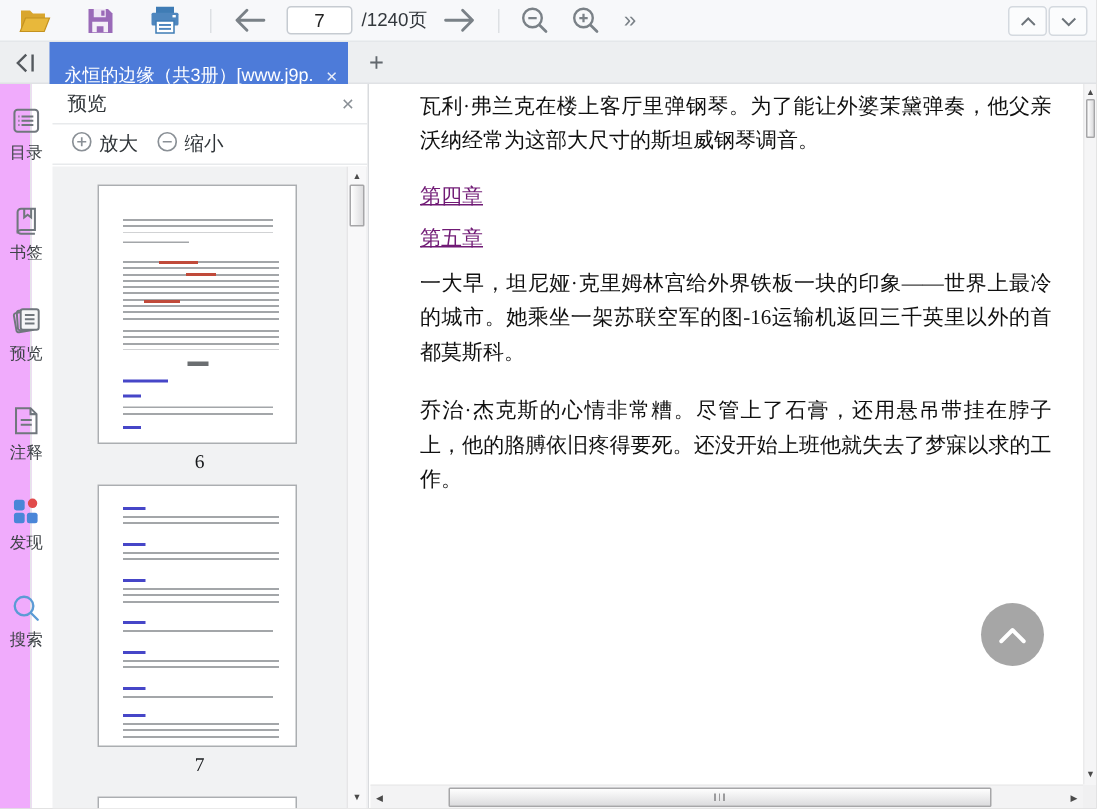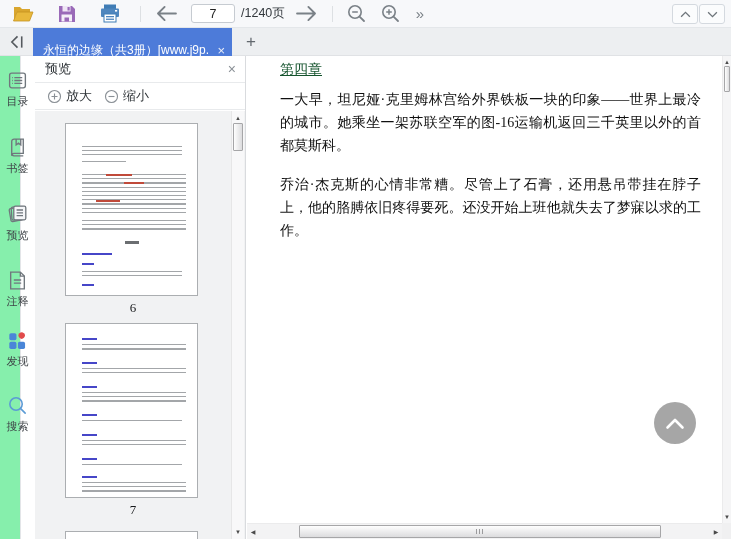--- a/index.html
+++ b/index.html
@@ -51,37 +51,37 @@
     background:#4D7BD9; color:#fff; display:flex; align-items:center;
     padding:16px 7px 0 10px; cursor:pointer;
   }
   .tab-title { font-size:12px; white-space:nowrap; overflow:hidden; flex:1; }
   .tab-close { font-size:13px; color:#E8EDF8; margin-left:4px; cursor:pointer; line-height:1; }
   .newtab-btn { position:absolute; left:239px; top:1px; width:24px; height:26px;
     font-size:17px; color:#62686E; display:flex; align-items:center; justify-content:center; cursor:pointer; }
   
   .rail {
     position:absolute; left:0; top:56px; width:21px; bottom:0;
-    background:#86efac; border-right:1px solid #E3E5E8;
+    background:#f0abfc; border-right:1px solid #E3E5E8;
   }
   .rail-item { position:absolute; left:0; width:35px; display:flex; flex-direction:column;
     align-items:center; gap:3px; cursor:pointer; }
   .rail-label { font-size:11px; color:#3E4347; letter-spacing:0; white-space:nowrap; }
   .rail-notch { position:absolute; left:29px; width:0; height:0;
     border-top:5px solid transparent; border-bottom:5px solid transparent;
     border-right:6px solid #fff; }
   
   .panel { position:absolute; left:35px; top:56px; width:211px; bottom:0;
     background:#fff; border-right:1px solid #D9DBDE; }
   .panel-header { height:27px; border-bottom:1px solid #E8EAEC; display:flex;
     align-items:center; padding:0 9px 0 10px; font-size:13px; color:#2F3438; }
   .panel-close { margin-left:auto; color:#8A9096; font-size:14px; cursor:pointer; line-height:1; }
   .panel-tools { height:27px; border-bottom:1px solid #E8EAEC; display:flex;
     align-items:center; padding-left:12px; gap:4px; font-size:13px; color:#2F3438; }
-  .panel-tools .tool { display:flex; align-items:center; gap:4px; cursor:pointer; margin-right:8px; }
+  .panel-tools .tool { display:flex; gap:4px; cursor:pointer; margin-right:8px; }
   .panel-thumbs { position:absolute; top:55px; bottom:0; left:0; right:0;
     background:#F1F2F3; overflow:hidden; }
   .pscroll { position:absolute; right:1px; top:0; bottom:0; width:13px;
     background:#F8F8F9; border-left:1px solid #E6E6E7; }
   .scroll-arrow { position:absolute; left:0; right:0; text-align:center;
     font-size:6px; color:#4A4A4A; cursor:pointer; line-height:10px; }
   .scroll-thumb-v { position:absolute; left:1px; right:1px; border:1px solid #A6A6A8;
     border-radius:1px; background:linear-gradient(90deg,#FEFEFE,#DCDCDE); cursor:pointer; }
   .card { position:absolute; left:30px; width:133px; background:#fff;
     border:1px solid #ABAEB1; cursor:pointer; overflow:hidden; }
@@ -90,21 +90,21 @@
   .stripes { background:repeating-linear-gradient(#A3A6A9 0 1.3px, transparent 1.3px 4.2px); }
   .m-el { position:absolute; }
   .mlink { height:2px; background:#4646C8; }
   
   .content { position:absolute; left:247px; top:56px; right:9px; bottom:16px;
     background:#fff; overflow:hidden; padding:4px 0 0 33px;
     font-family:"Liberation Serif", serif; }
   .para { width:421px; font-size:14px; line-height:23px; color:#101010;
     text-align:justify; margin:0 0 16px; }
   .chap-row { height:20px; margin:0 0 8px; }
-  .chap { font-size:14px; color:#14532d; text-decoration:underline; cursor:pointer; }
+  .chap { font-size:14px; color:#701a75; text-decoration:underline; cursor:pointer; }
   .back-top { position:absolute; left:654px; top:402px; width:42px; height:42px;
     border-radius:50%; background:rgba(158,158,158,0.92); display:flex;
     align-items:center; justify-content:center; cursor:pointer; z-index:5; }
   
   .vscroll { position:absolute; right:0; top:56px; width:9px; bottom:16px;
     background:#F5F5F6; border-left:1px solid #EBEBEC; }
   .hscroll { position:absolute; left:247px; right:9px; bottom:0; height:16px;
     background:#F3F3F4; border-top:1px solid #EBEBEC; }
   .h-arrow { position:absolute; top:0; bottom:0; width:12px; display:flex;
     align-items:center; justify-content:center; font-size:6px; color:#4A4A4A; cursor:pointer; }
@@ -358,21 +358,23 @@
 
       <div class="pscroll">
         <div class="scroll-arrow" style="top:2px">▲</div>
         <div class="scroll-thumb-v" style="top:12px;height:28px"></div>
         <div class="scroll-arrow" style="bottom:2px">▼</div>
       </div>
     </div>
   </div>
 
   <div class="content">
+    <div class="para">瓦利·弗兰克在楼上客厅里弹钢琴。为了能让外婆茉黛弹奏，他父亲沃纳经常为这部大尺寸的斯坦威钢琴调音。</div>
     <div class="chap-row"><span class="chap">第四章</span></div>
+    <div class="chap-row"><span class="chap">第五章</span></div>
     <div class="para">一大早，坦尼娅·克里姆林宫给外界铁板一块的印象——世界上最冷的城市。她乘坐一架苏联空军的图-16运输机返回三千英里以外的首都莫斯科。</div>
     <div class="para">乔治·杰克斯的心情非常糟。尽管上了石膏，还用悬吊带挂在脖子上，他的胳膊依旧疼得要死。还没开始上班他就失去了梦寐以求的工作。</div>
 
   </div>
 
   <div class="back-top">
     <span>
       <svg width="20" height="13" viewBox="0 0 20 13">
         <path d="M2.5 10.5L10 3l7.5 7.5" stroke="#fff" stroke-width="2.6" fill="none" stroke-linecap="round" stroke-linejoin="round"></path>
       </svg>

